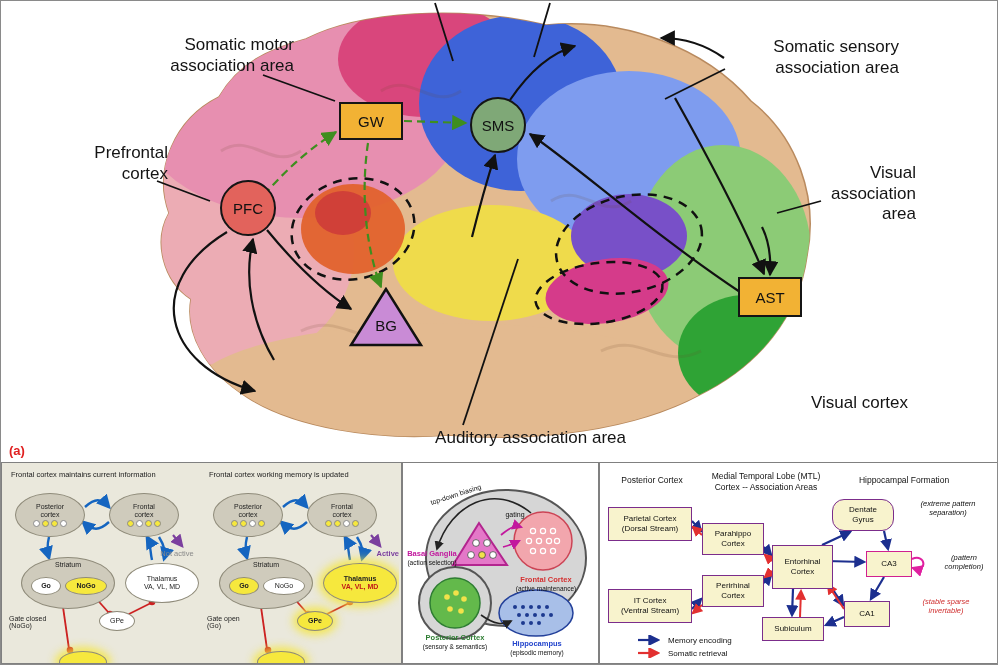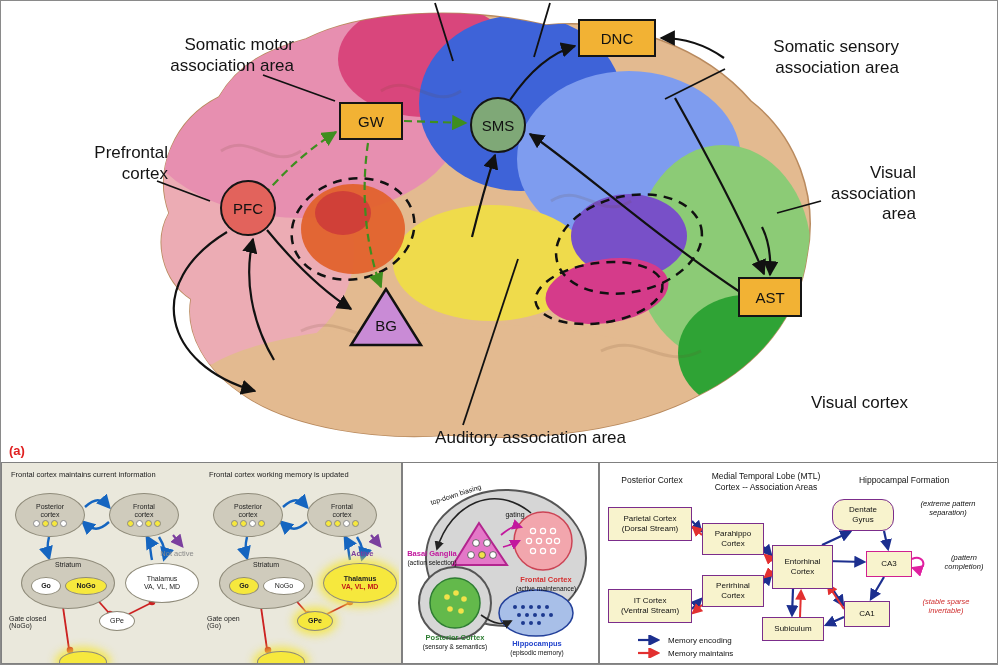--- a/index.html
+++ b/index.html
@@ -139,21 +139,20 @@
 
       <g stroke="#3E8E1F" stroke-width="2.2" fill="none" stroke-dasharray="8 5" marker-end="url(#mag)">
         <path d="M 263 194 C 290 163 313 145 335 131"></path>
         <path d="M 403 120 L 465 122"></path>
         <path d="M 367 142 C 359 196 366 250 380 286"></path>
       </g>
 
       <polygon points="385,288 350,344 420,344" fill="var(--node-triangle,#C98BD6)" stroke="#111" stroke-width="2.5"></polygon>
     </svg>
 
-    <div class="node nbox" style="left:577px; top:18px; width:78px; height:38px;">DNC</div>
     <div class="node nbox" style="left:338px; top:101px; width:64px; height:38px;">GW</div>
     <div class="node nbox" style="left:737px; top:276px; width:64px; height:40px;">AST</div>
     <div class="node ncircle" style="left:469px; top:96px; background:var(--node-green,#7FA877);">SMS</div>
     <div class="node ncircle" style="left:219px; top:179px; background:var(--node-red,#E2635C);">PFC</div>
     <div class="node" style="left:369px; top:312px; width:32px; height:24px;">BG</div>
 
     <div class="brain-label" style="left:78px;  top:34px;  width:215px;">Somatic motor
 association area</div>
     <div class="brain-label" style="left:703px; top:36px;  width:195px;">Somatic sensory
 association area</div>
@@ -278,21 +277,21 @@
       <div class="gell grey" style="left:104px;top:28px;width:70px;height:44px;">
         <div class="e-label">Frontal
 cortex</div>
         <div class="dots">
           <span class="dot" style="background:#F6E83D"></span>
             <span class="dot" style="background:#F6E83D"></span>
           <span class="dot" style="background:#fff"></span>
             <span class="dot" style="background:#F6E83D"></span>
         </div>
       </div>
-      <div class="status s-active" style="left:148px;top:84px;width:48px;text-align:left;">Active</div>
+      <div class="status s-active" style="left:148px;top:84px;width:48px;text-align:right;">Active</div>
       <div class="gell grey topalign" style="left:16px;top:92px;width:94px;height:52px;">
         <div class="e-label">Striatum</div>
       </div>
       <div class="gell yellow" style="left:26px;top:112px;width:30px;height:18px;">Go</div>
       <div class="gell" style="left:60px;top:112px;width:42px;height:18px;">NoGo</div>
       <div class="gell yellow glow" style="left:120px;top:98px;width:74px;height:40px;">
         <div class="e-label">Thalamus</div>
         <div class="e-label red-nuclei">VA, VL, MD</div>
       </div>
       <div class="gell yellow glow" style="left:94px;top:146px;width:36px;height:20px;">GPe</div>
@@ -457,18 +456,18 @@
       </div>
       <div class="leg-row">
         <svg width="28" height="10">
           <defs>
               <marker id="lr" viewBox="0 0 10 10" refX="8" refY="5" markerWidth="5.5" markerHeight="5.5" orient="auto">
                 <path d="M0,0 L10,5 L0,10 z" fill="#E23030"></path>
               </marker>
             </defs>
           <line x1="2" y1="5" x2="22" y2="5" stroke="#E23030" stroke-width="2.2" marker-end="url(#lr)"></line>
         </svg>
-        <span>Memory maintains</span>
+        <span>Somatic retrieval</span>
       </div>
     </div>
   </div>
 
 </div>
 
 </body></html>

